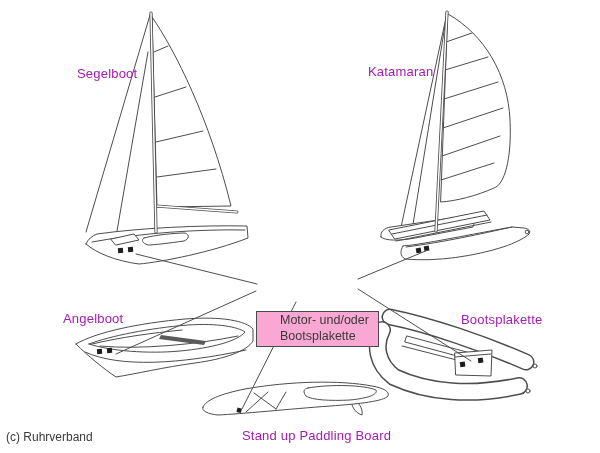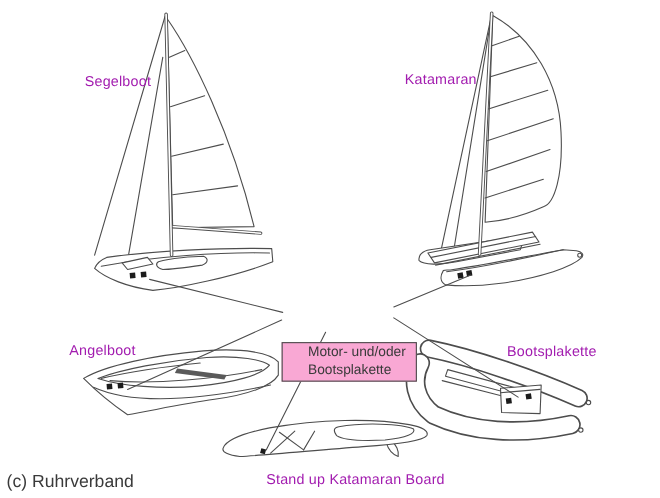--- a/index.html
+++ b/index.html
@@ -6,21 +6,21 @@
   .stage{
     position:relative;width:600px;height:453px;background:#ffffff;
     font-family:"Liberation Sans","DejaVu Sans",sans-serif;overflow:hidden;
   }
   .stage svg{position:absolute;left:0;top:0;}
   .boat-label{
     position:absolute;font-size:13px;color:#a21caf;white-space:nowrap;
     letter-spacing:0.2px;
   }
   .copyright{
-    position:absolute;left:6px;top:430px;font-size:16px;color:#3a3a3a;white-space:nowrap;
+    position:absolute;left:6px;top:430px;font-size:12px;color:#3a3a3a;white-space:nowrap;
   }
   .center-box{
     position:absolute;left:256px;top:266px;width:96px;height:31px;
     background:#f9a8d4;border:1px solid #4a4a4a;
     font-size:12.5px;line-height:15.5px;color:#3a3a3a;
     padding:1px 2px 2px 23px;white-space:nowrap;margin-top:45px;
   }
 </style>
 </head>
 <body>
@@ -158,21 +158,21 @@
         <path d="M358,289 L471,361"></path>
         <path d="M296,302 L242,409"></path>
       </g>
     </g>
   </svg>
 
   <div class="boat-label" style="left:77px;top:66px">Segelboot</div>
   <div class="boat-label" style="left:368px;top:64px">Katamaran</div>
   <div class="boat-label" style="left:63px;top:311px">Angelboot</div>
   <div class="boat-label" style="left:461px;top:312px">Bootsplakette</div>
-  <div class="boat-label" style="left:242px;top:428px">Stand up Katamaran Board</div>
+  <div class="boat-label" style="left:242px;top:428px">Stand up Paddling Board</div>
 
   <div class="center-box">
     <div>Motor- und/oder</div>
     <div>Bootsplakette</div>
   </div>
 
   <div class="copyright">(c) Ruhrverband</div>
 
 </div>
 

